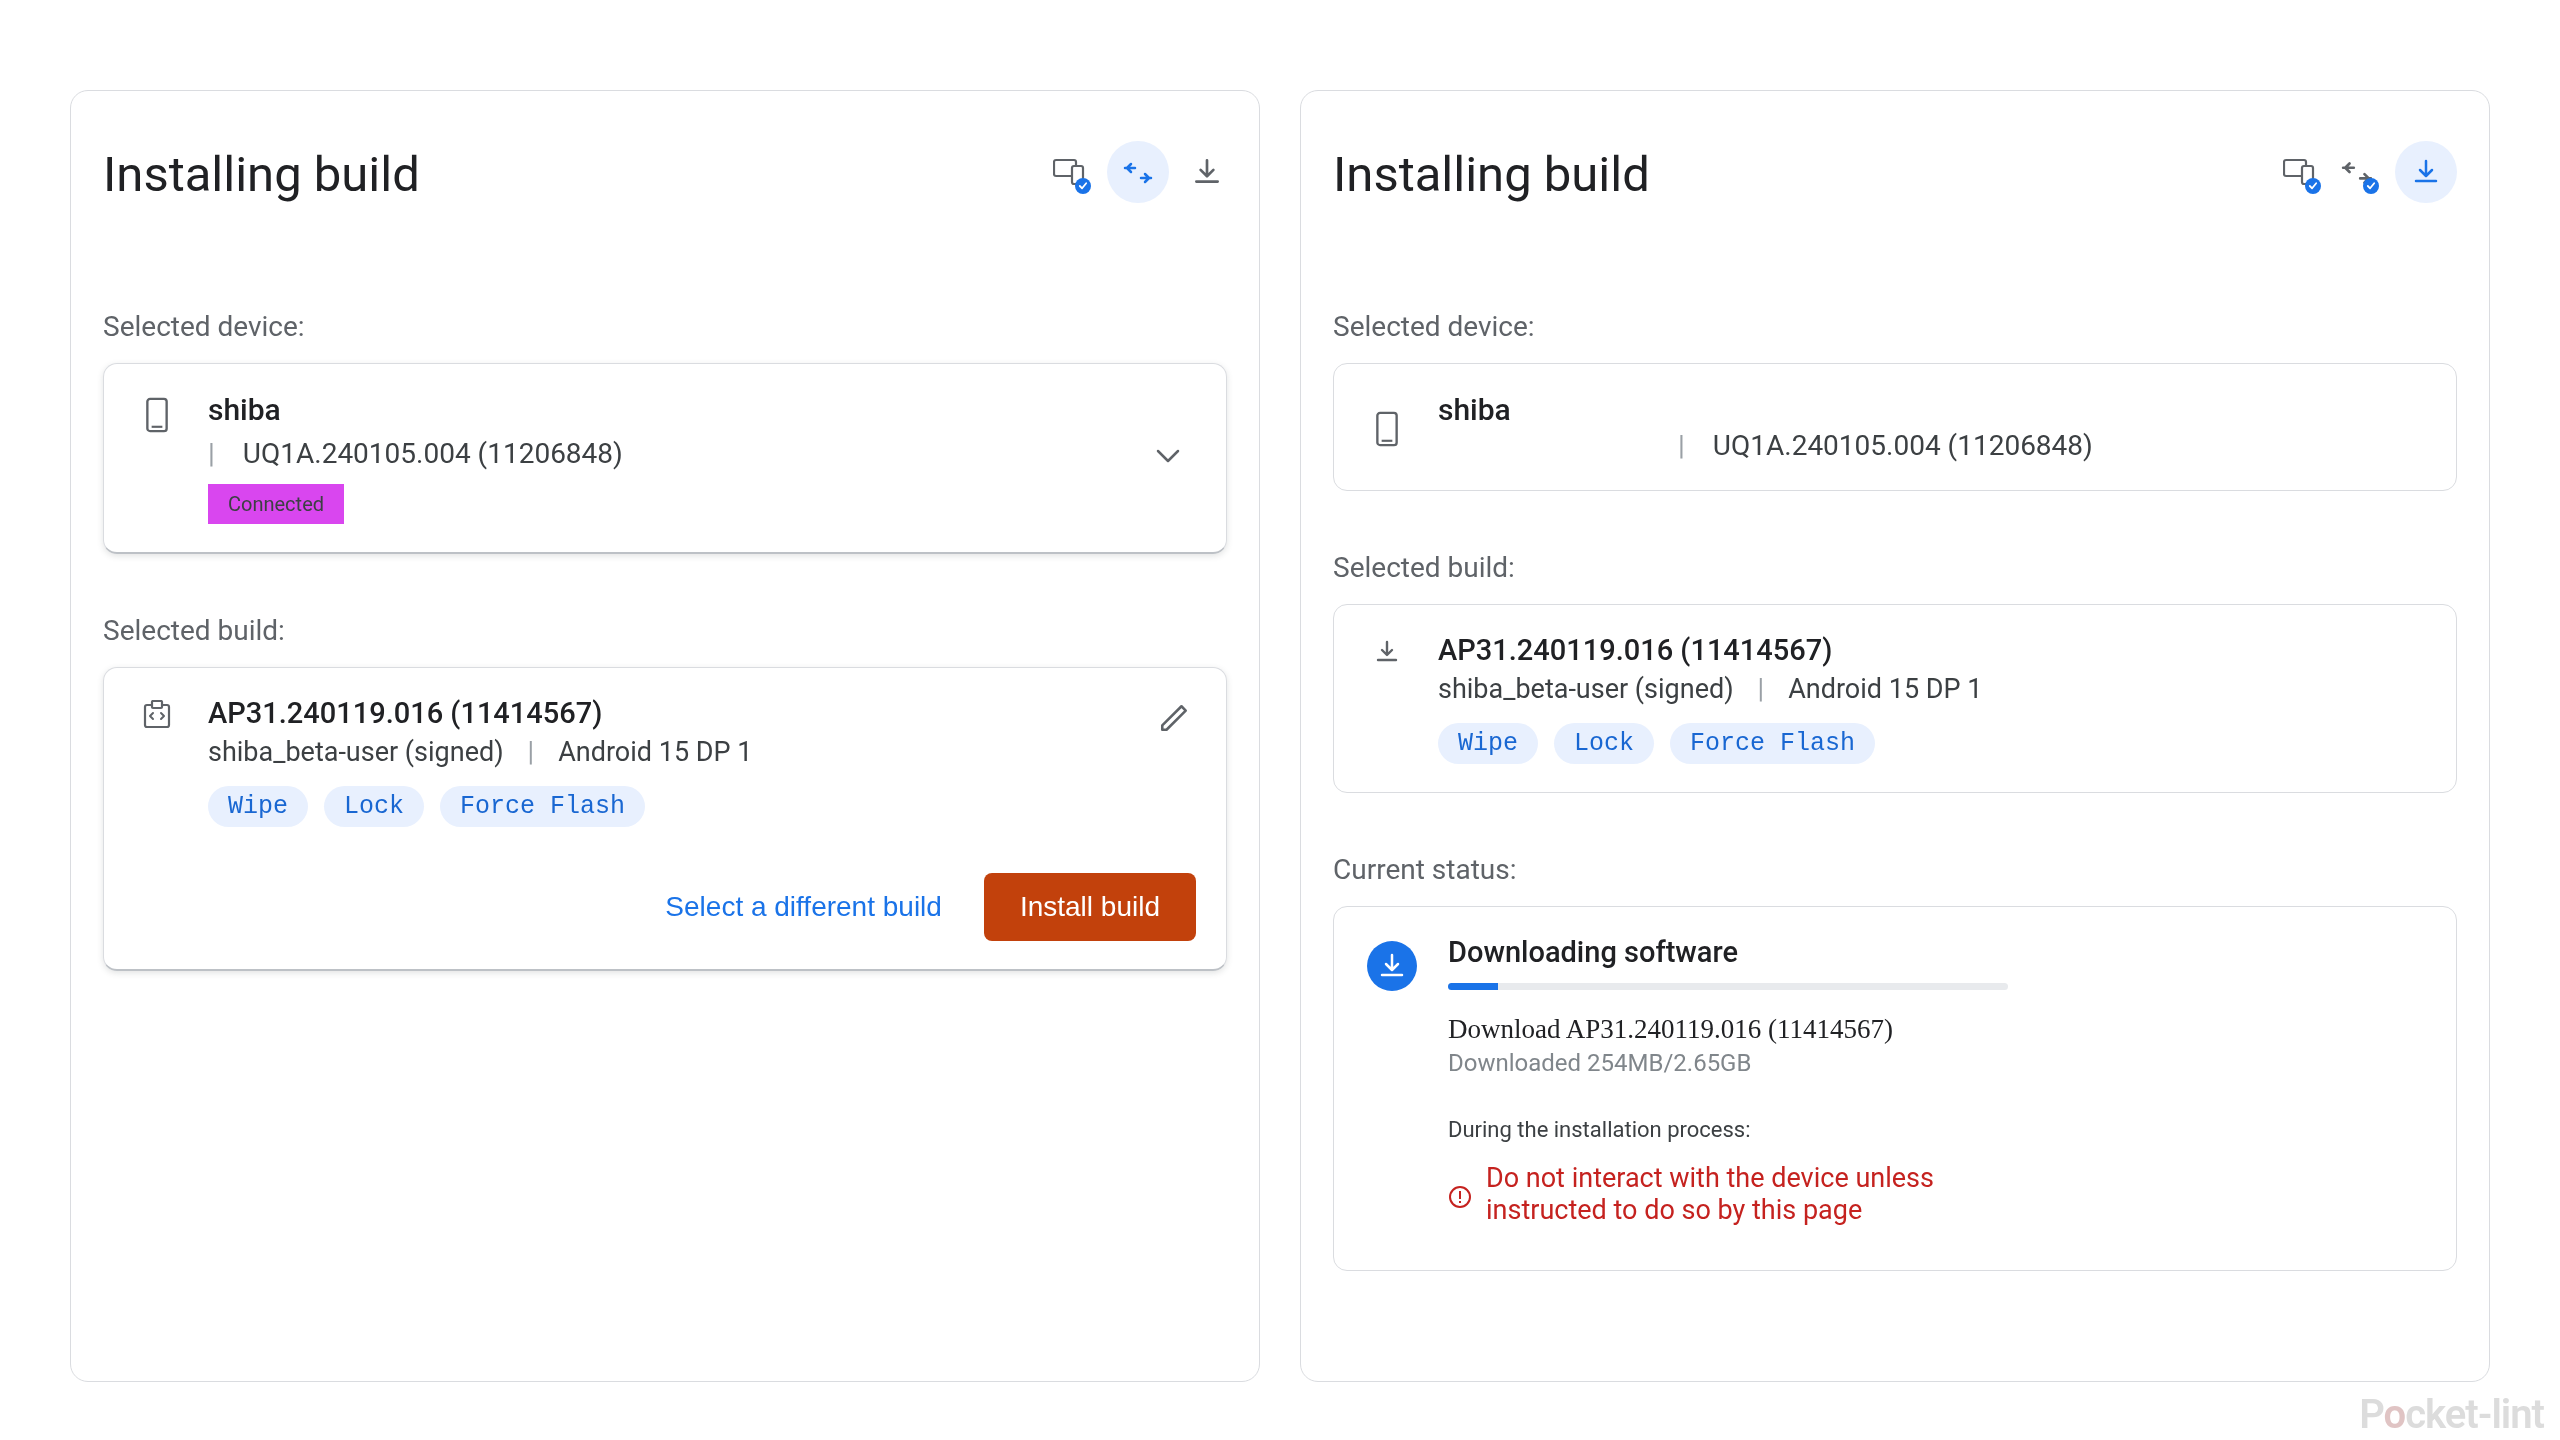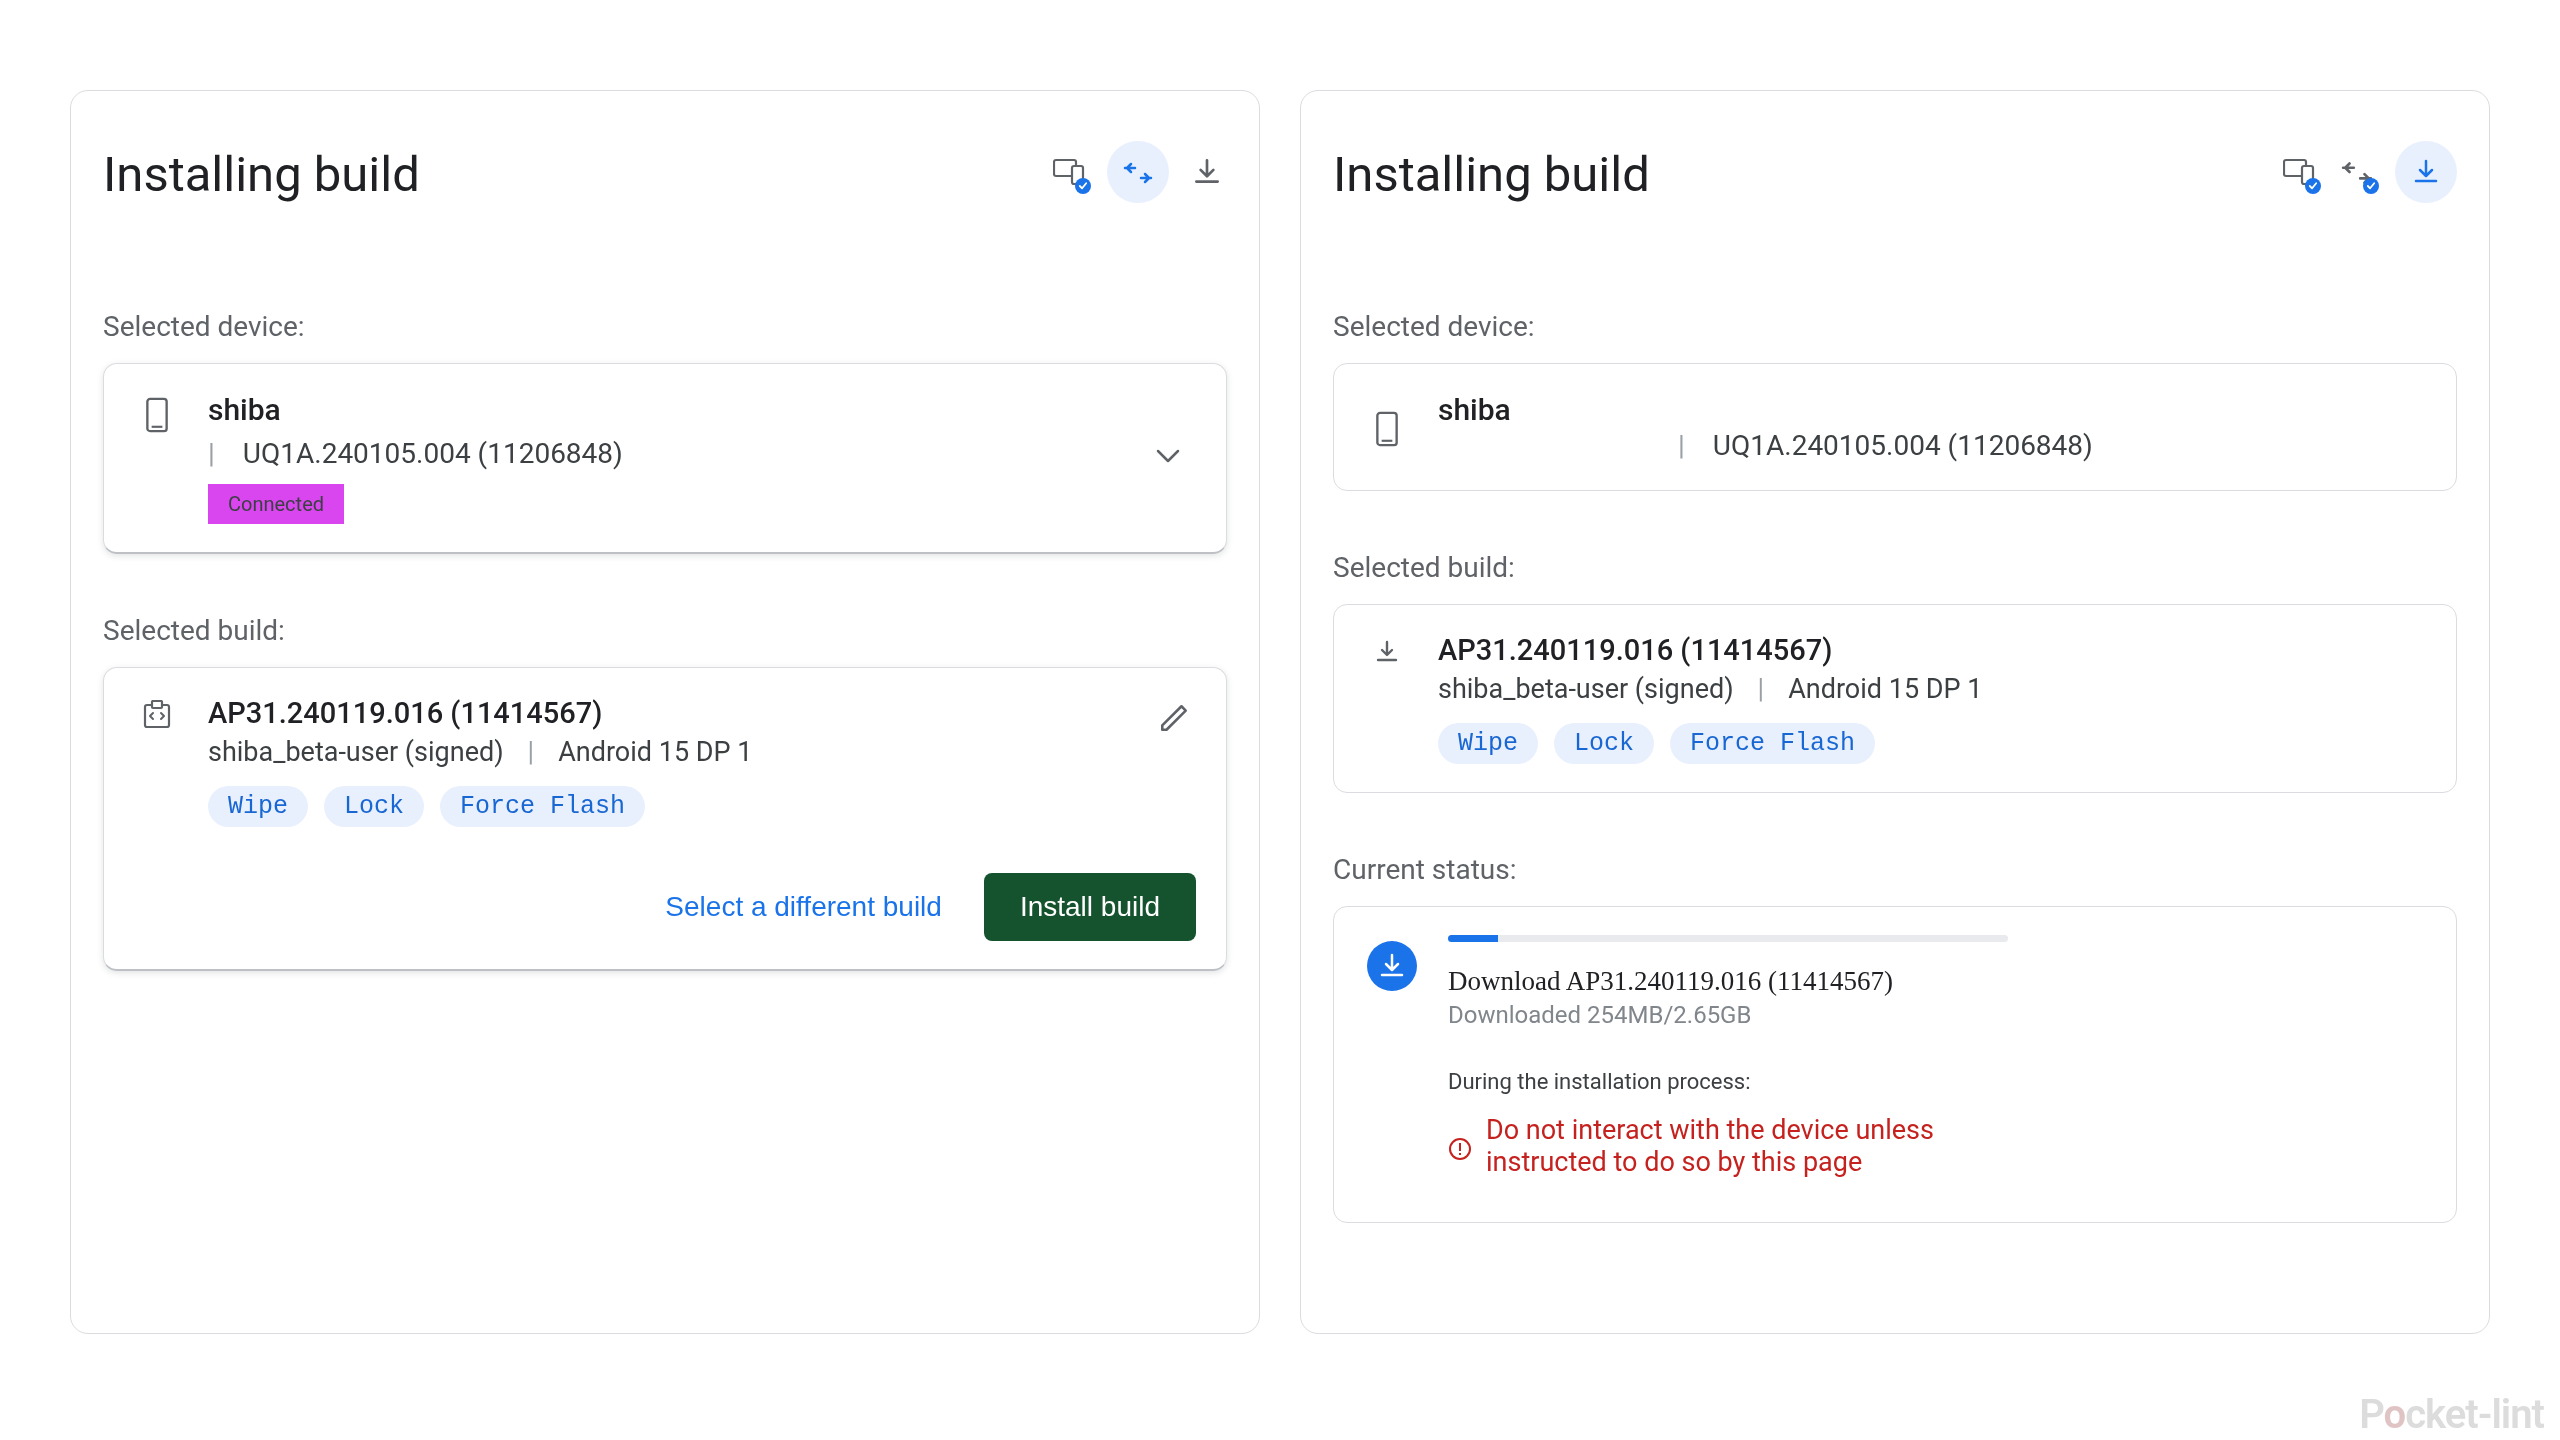--- a/index.html
+++ b/index.html
@@ -135,21 +135,21 @@
     color:#1967d2;
     font-size: 25px;
     padding: 6px 20px;
     border-radius: 22px;
   }
   .edit-btn { margin-left:auto; align-self:flex-start; padding:6px; cursor:pointer; }
   .edit-btn svg { width:32px; height:32px; }
   .actions { display:flex; justify-content:flex-end; gap: 36px; margin-top: 46px; align-items:center; }
   .btn-flat { color:#1a73e8; font-size: 28px; font-weight:500; background:none; border:none; cursor:pointer; padding:10px 6px; }
   .btn-primary {
-    background:#14532d; color:#fff; font-size: 28px; font-weight:500;
+    background:#c2410c; color:#fff; font-size: 28px; font-weight:500;
     border:none; border-radius:8px; padding: 18px 36px; cursor:pointer;
   }
   .status-card .row { align-items: flex-start; }
   .dl-icon {
     width:50px;height:50px;border-radius:50%;background:#1a73e8;
     display:flex;align-items:center;justify-content:center;margin-top:2px;
   }
   .dl-icon svg { width:26px;height:26px; }
   .status-title { font-size: 29px; font-weight:500; margin-bottom:14px; }
   .progress { width:100%; max-width:560px; height:7px; background:#e8eaed; border-radius:4px; overflow:hidden; margin-bottom:24px; }
@@ -376,20 +376,21 @@
     <div class="card status-card">
       <div class="row">
         <div class="icon-col" style="width:56px">
           <div class="dl-icon">
               <svg viewBox="0 0 30 30" style="color:#fff">
                 <use href="#download-icon"></use>
               </svg>
             </div>
         </div>
         <div class="content-col">
+          <div class="status-title">Downloading software</div>
           <div class="progress">
               <div class="progress-bar"></div>
             </div>
           <div class="dl-line">Download AP31.240119.016 (11414567)</div>
           <div class="dl-sub">Downloaded 254MB/2.65GB</div>
           <div class="install-note">During the installation process:</div>
           <div class="warn-item">
             <svg viewBox="0 0 24 24">
                 <use href="#warn-icon"></use>
               </svg>

